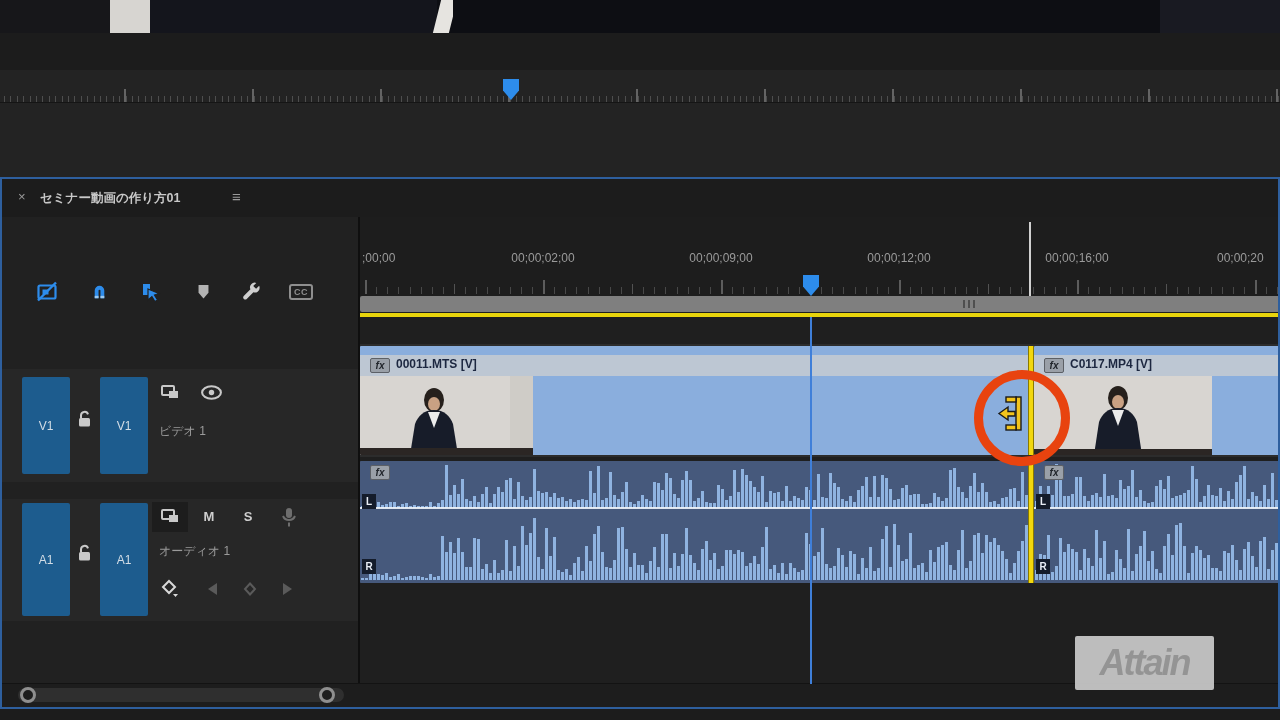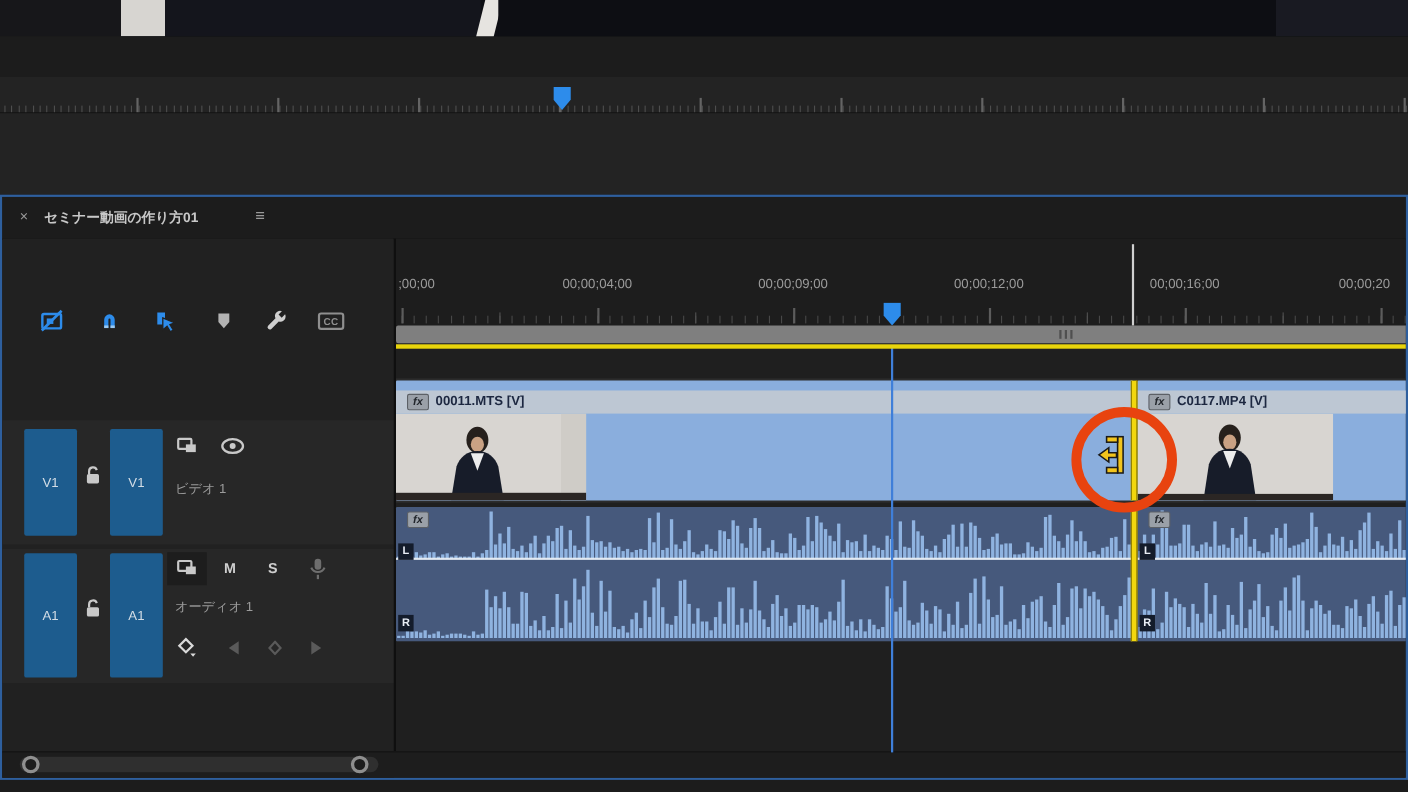--- a/index.html
+++ b/index.html
@@ -420,21 +420,21 @@
         </div>
       <div class="tlbtn" style="left:236px;">
         <svg width="23" height="23" viewBox="0 0 24 24">
             <path d="M20.5 7.2a4.9 4.9 0 0 1-6.5 4.6l-7 7a2.2 2.2 0 0 1-3.1-3.1l7-7A4.9 4.9 0 0 1 17 2l-3.2 3.2 3 3L20 5c.3.7.5 1.4.5 2.2z" fill="#cfcfcf"></path>
           </svg>
         </div>
       <div class="tlbtn" style="left:286px;">
         <span class="cc">CC</span>
         </div>
 
-      <div class="trackrow" style="top:165px;height:113px;text-align:right;">
+      <div class="trackrow" style="top:152px;height:113px;text-align:right;">
         <div class="patch" style="left:20px;top:8px;height:97px;">V1</div>
         <div class="abs" style="left:73px;top:40px;">
           <svg width="20" height="20" viewBox="0 0 20 20">
               <path d="M6 9V6.5a3.6 3.6 0 0 1 7-1.2" fill="none" stroke="#c9c9c9" stroke-width="2"></path>
               <rect x="4" y="9" width="11" height="8.5" rx="1.5" fill="#c9c9c9"></rect>
             </svg></div>
         <div class="patch" style="left:98px;top:8px;height:97px;">V1</div>
         <div class="abs" style="left:158px;top:15px;">
           <svg width="20" height="17" viewBox="0 0 20 17">
               <rect x="2" y="2" width="12" height="9" rx="1" fill="none" stroke="#c9c9c9" stroke-width="2"></rect>
@@ -489,21 +489,21 @@
               <path d="M2 1l9 6-9 6z" fill="#5a5a5a"></path>
             </svg></div>
       </div>
 
     </div>
 
     <div class="abs vdiv"></div>
 
     <div class="abs ruler">
       <span class="rlabel" style="left:2px;">;00;00</span>
-      <span class="rlabel" style="left:183px;transform:translateX(-50%);">00;00;04;00</span>
+      <span class="rlabel" style="left:183px;transform:translateX(-50%);">00;00;02;00</span>
       <span class="rlabel" style="left:361px;transform:translateX(-50%);">00;00;09;00</span>
       <span class="rlabel" style="left:539px;transform:translateX(-50%);">00;00;12;00</span>
       <span class="rlabel" style="left:717px;transform:translateX(-50%);">00;00;16;00</span>
       <span class="rlabel" style="left:857px;">00;00;20</span>
       <div class="abs tickrow" id="ruler-ticks" style="left:0;top:63px;width:922px;height:16px;">
           <i style="position:absolute;bottom:2px;width:1px;left:5.0px;height:7px;background:#484848"></i>
           <i style="position:absolute;bottom:2px;width:1px;left:16.1px;height:7px;background:#484848"></i>
           <i style="position:absolute;bottom:2px;width:1px;left:27.3px;height:7px;background:#484848"></i>
           <i style="position:absolute;bottom:2px;width:1px;left:38.4px;height:7px;background:#484848"></i>
           <i style="position:absolute;bottom:2px;width:1px;left:49.5px;height:7px;background:#484848"></i>
@@ -1127,20 +1127,23 @@
     <svg class="abs trimcur" width="28" height="38" viewBox="0 0 28 38">
       <g fill="#f2c41d" stroke="#1a1a1a" stroke-width="1.4">
         <rect x="19" y="2" width="5" height="33"></rect>
         <rect x="9" y="2" width="10" height="5"></rect>
         <rect x="9" y="30" width="10" height="5"></rect>
         <path d="M2 18.5L11 12v4.5h7v4.5h-7V25z"></path>
       </g>
     </svg>
     <div class="abs circle"></div>
 
+    <div class="abs watermark">
+      <span>Attain</span>
+      </div>
 
     <div class="hscrollrow">
       <div class="hthumb"></div>
       <div class="hhandle" style="left:18px;"></div>
       <div class="hhandle" style="left:317px;"></div>
     </div>
   </div>
 </div>
 
 </body></html>

